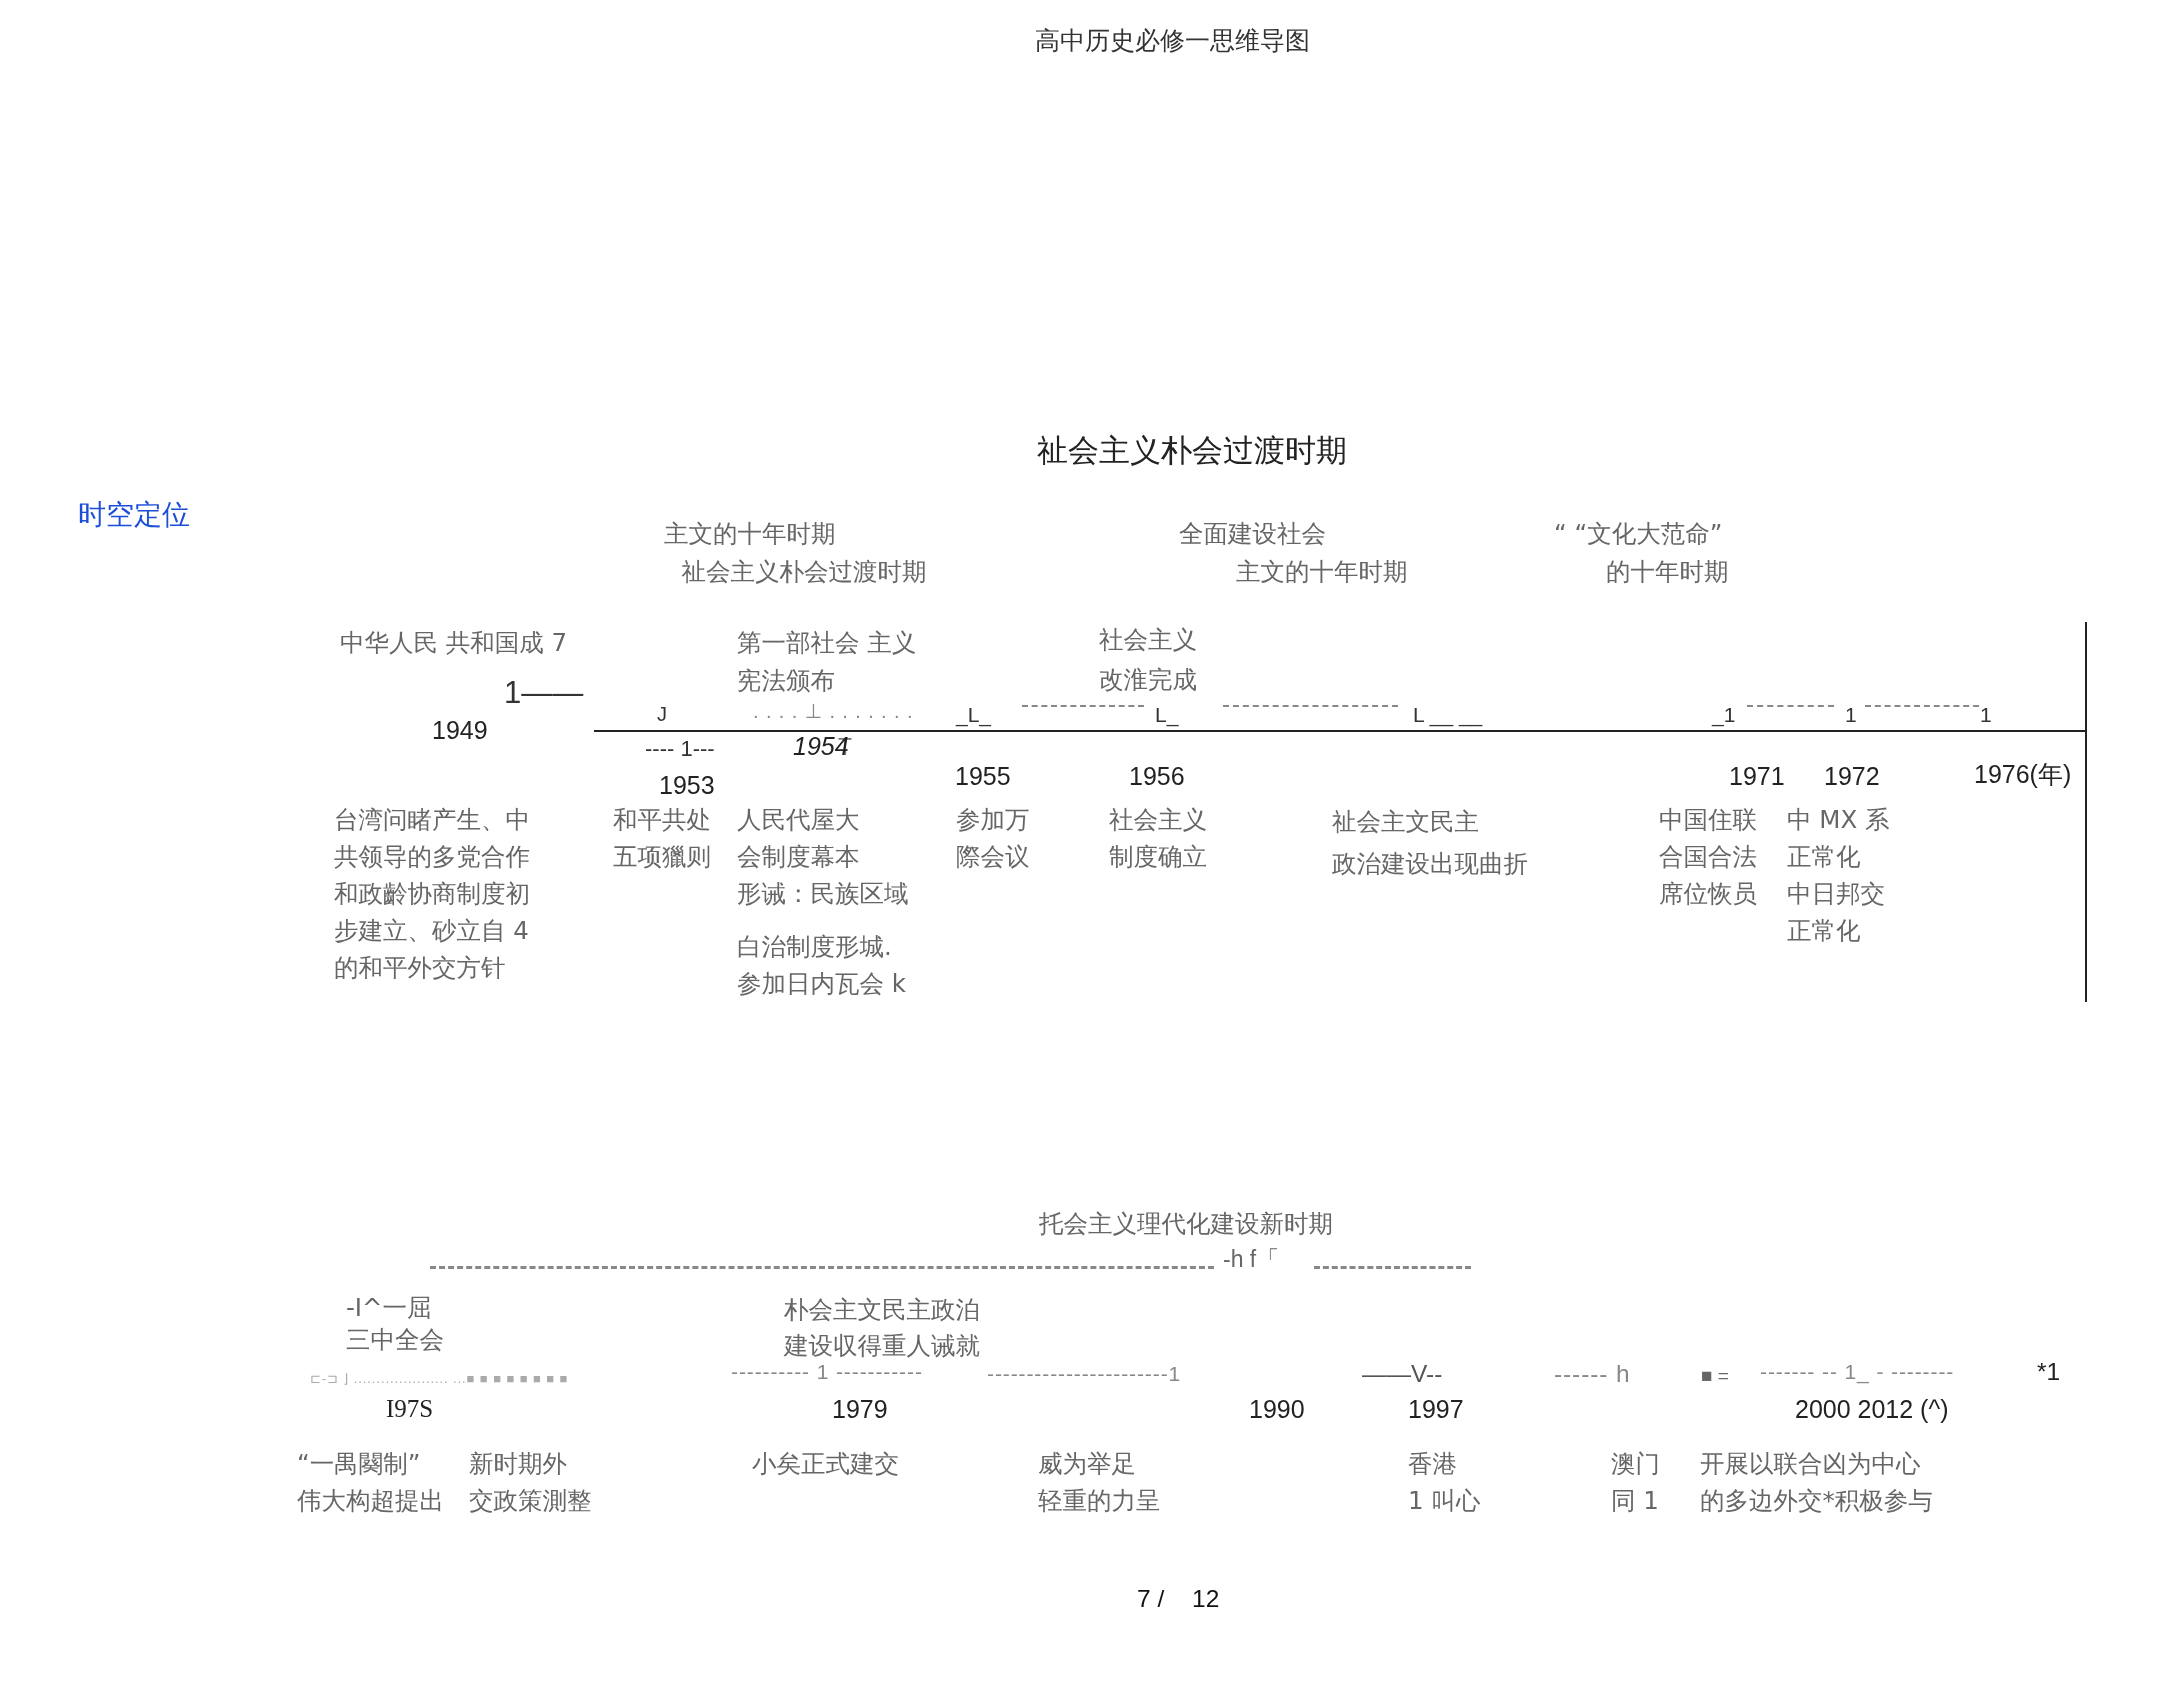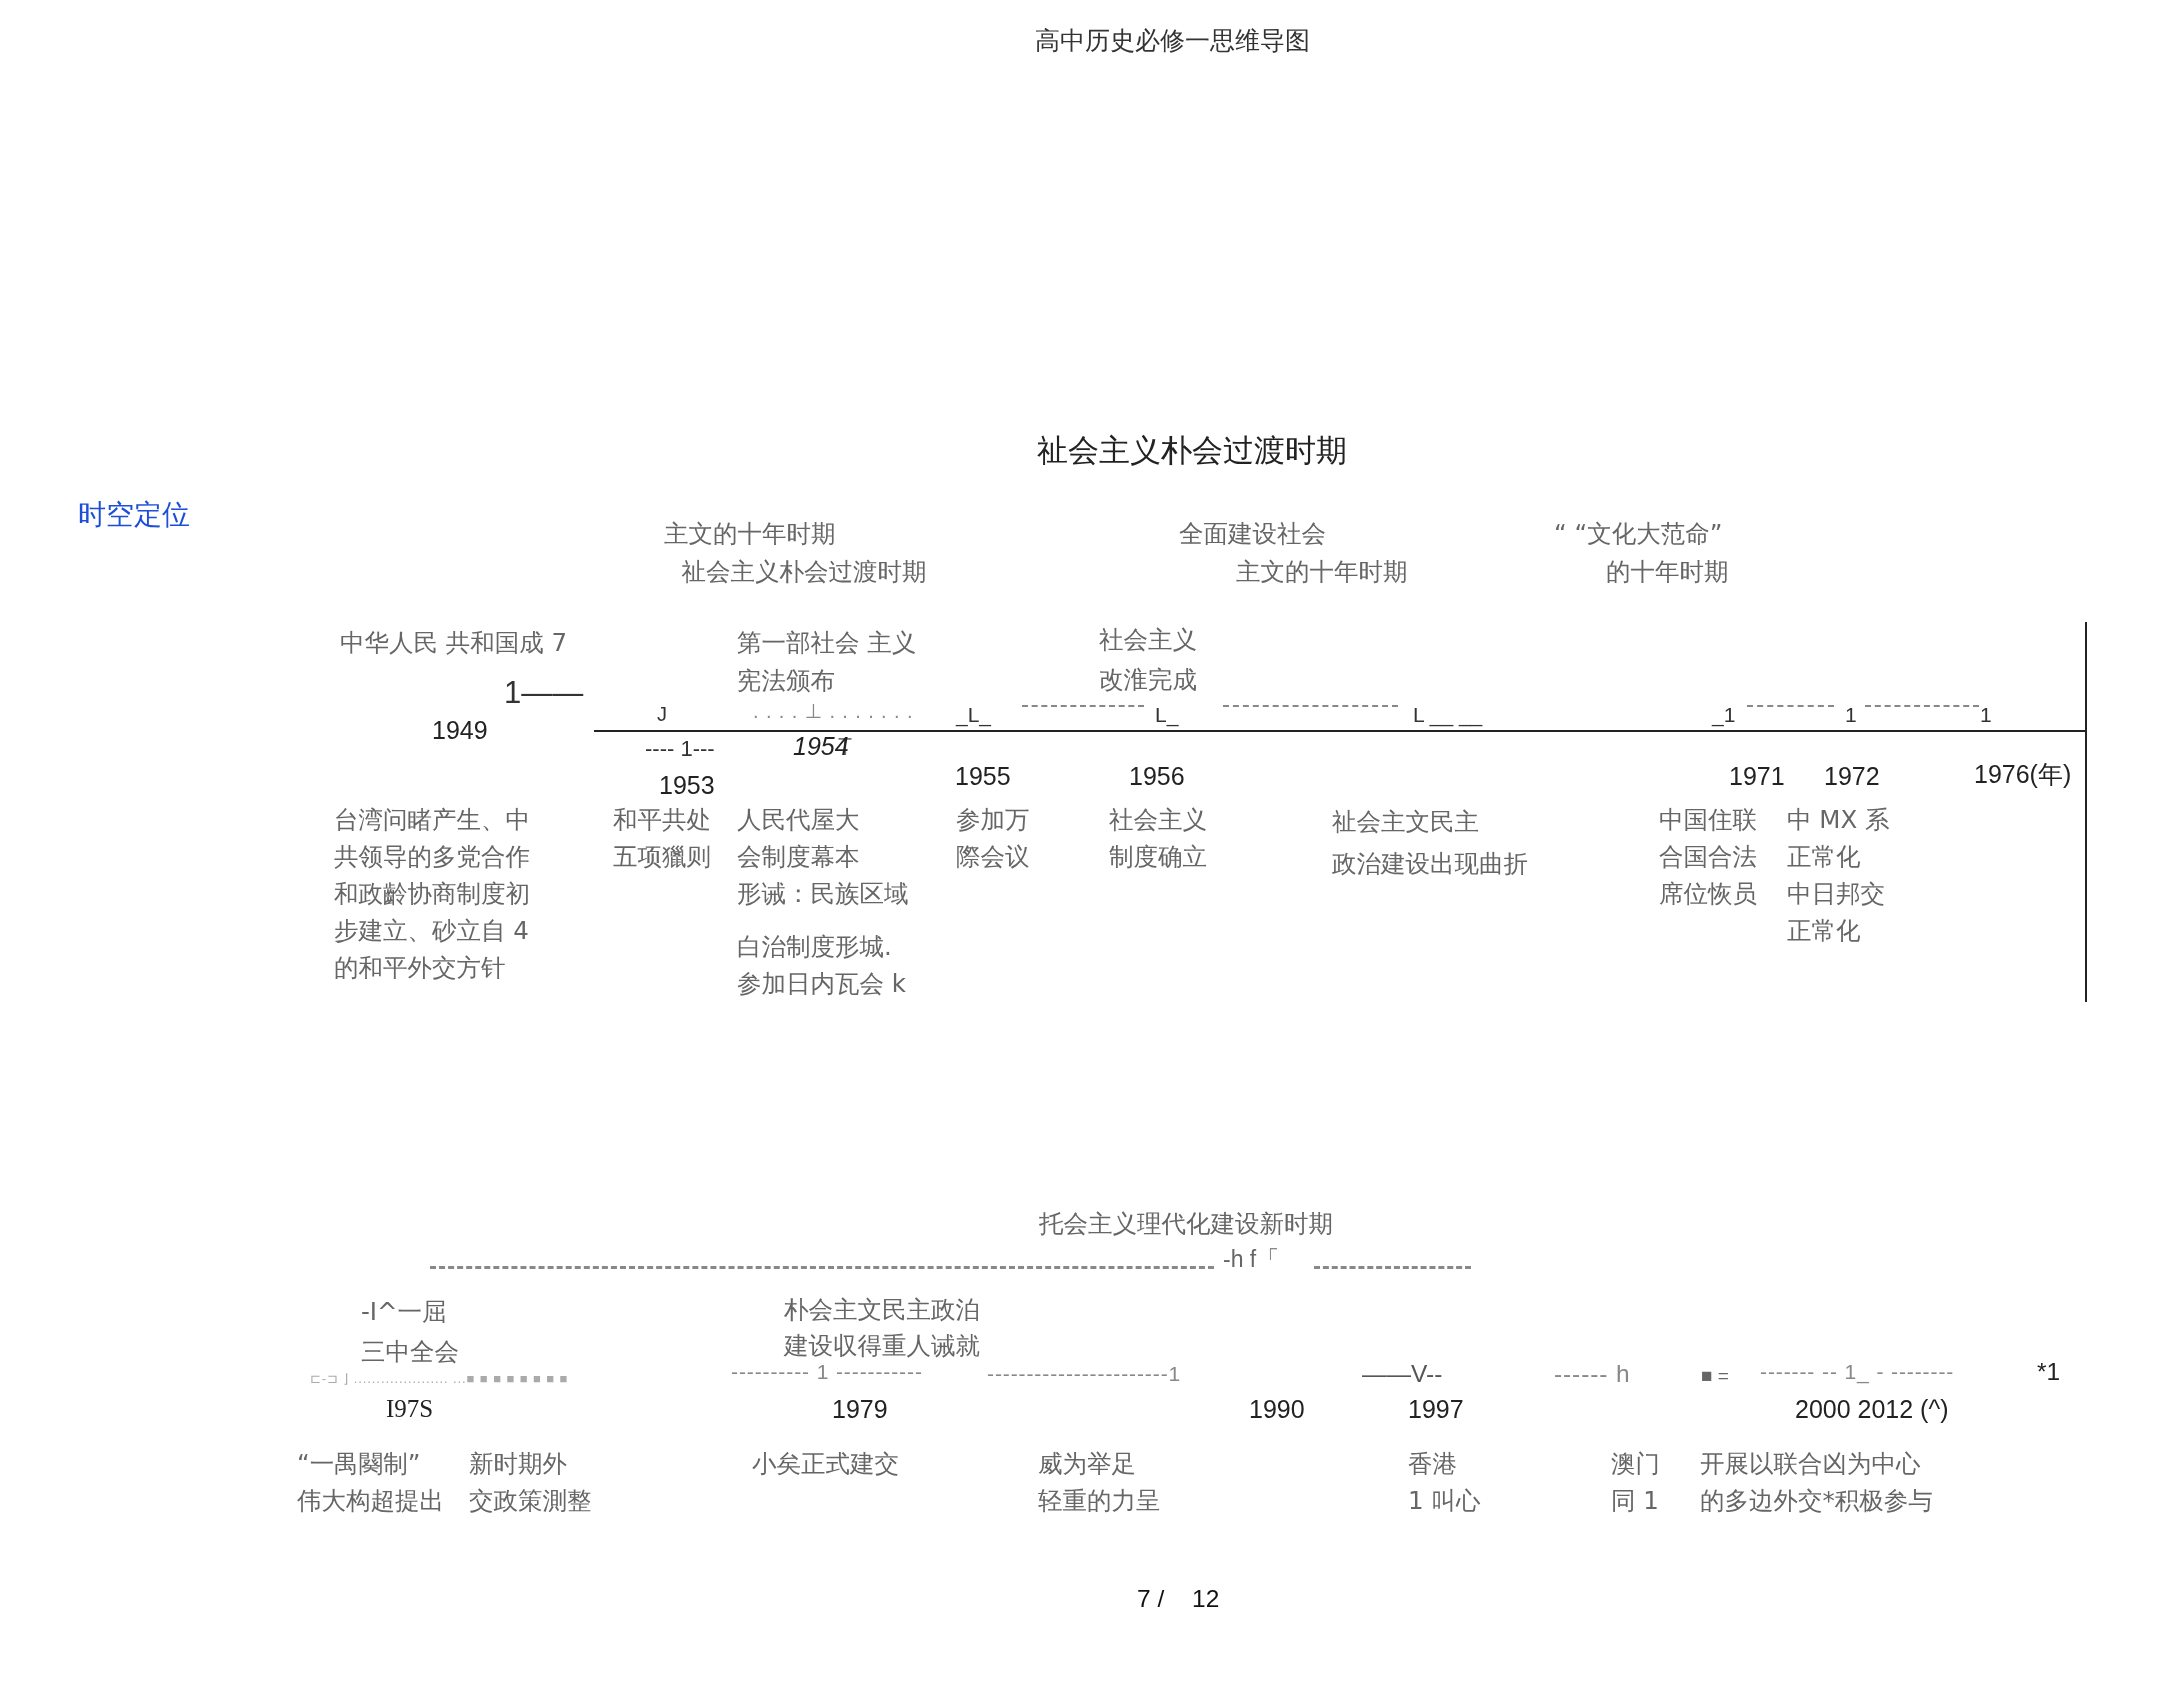--- a/index.html
+++ b/index.html
@@ -103,21 +103,21 @@
 中日邦交
 正常化</div>
 </div>
 
 <div>
   <div class="abs period" style="left:1039px; top:1205px;">托会主义理代化建设新时期</div>
   <div class="abs" style="left:430px; top:1266px; width:784px; border-bottom:3.1px dashed #888;"></div>
   <div class="abs tick" style="left:1223px; top:1244px; font-size:23px; color:#666;">-h f「</div>
   <div class="abs" style="left:1314px; top:1266px; width:157px; border-bottom:3.1px dashed #888;"></div>
 
-  <div class="abs event block" style="left:361px; top:1292px; line-height:40px;">-I^一屈
+  <div class="abs event block" style="left:346px; top:1292px; line-height:32px;">-I^一屈
 三中全会</div>
   <div class="abs event block" style="left:784px; top:1292px; line-height:36px;">朴会主文民主政泊
 建设収得重人诫就</div>
 
   <div class="abs dash" style="left:310px; top:1371px; font-size:13px; color:#aaa;">⊏-⊐ ⌋ ..................... ...■ ■ ■ ■ ■ ■ ■ ■</div>
   <div class="abs dash" style="left:731px; top:1360px;">---------- 1 -----------</div>
   <div class="abs dash" style="left:987px; top:1362px;">-----------------------1</div>
   <div class="abs tick" style="left:1362px; top:1360px; font-size:24.5px; color:#555;">——V--</div>
   <div class="abs dash" style="left:1554px; top:1360px; font-size:24.5px;">------ h</div>
   <div class="abs tick" style="left:1701px; top:1365px; font-size:19px; color:#666;">■ =</div>

